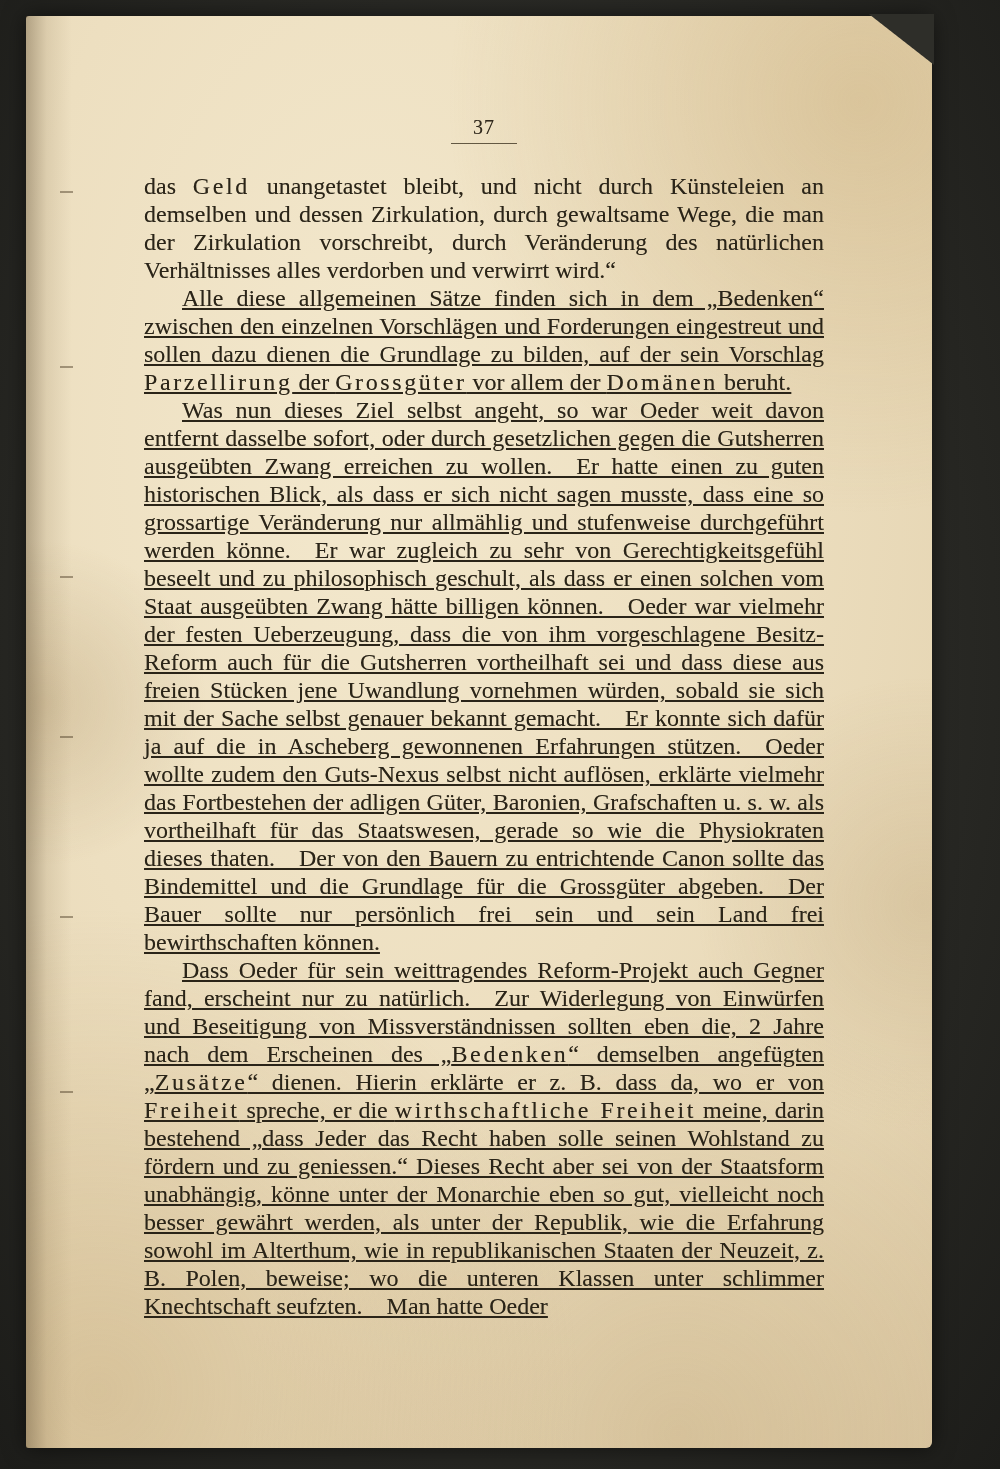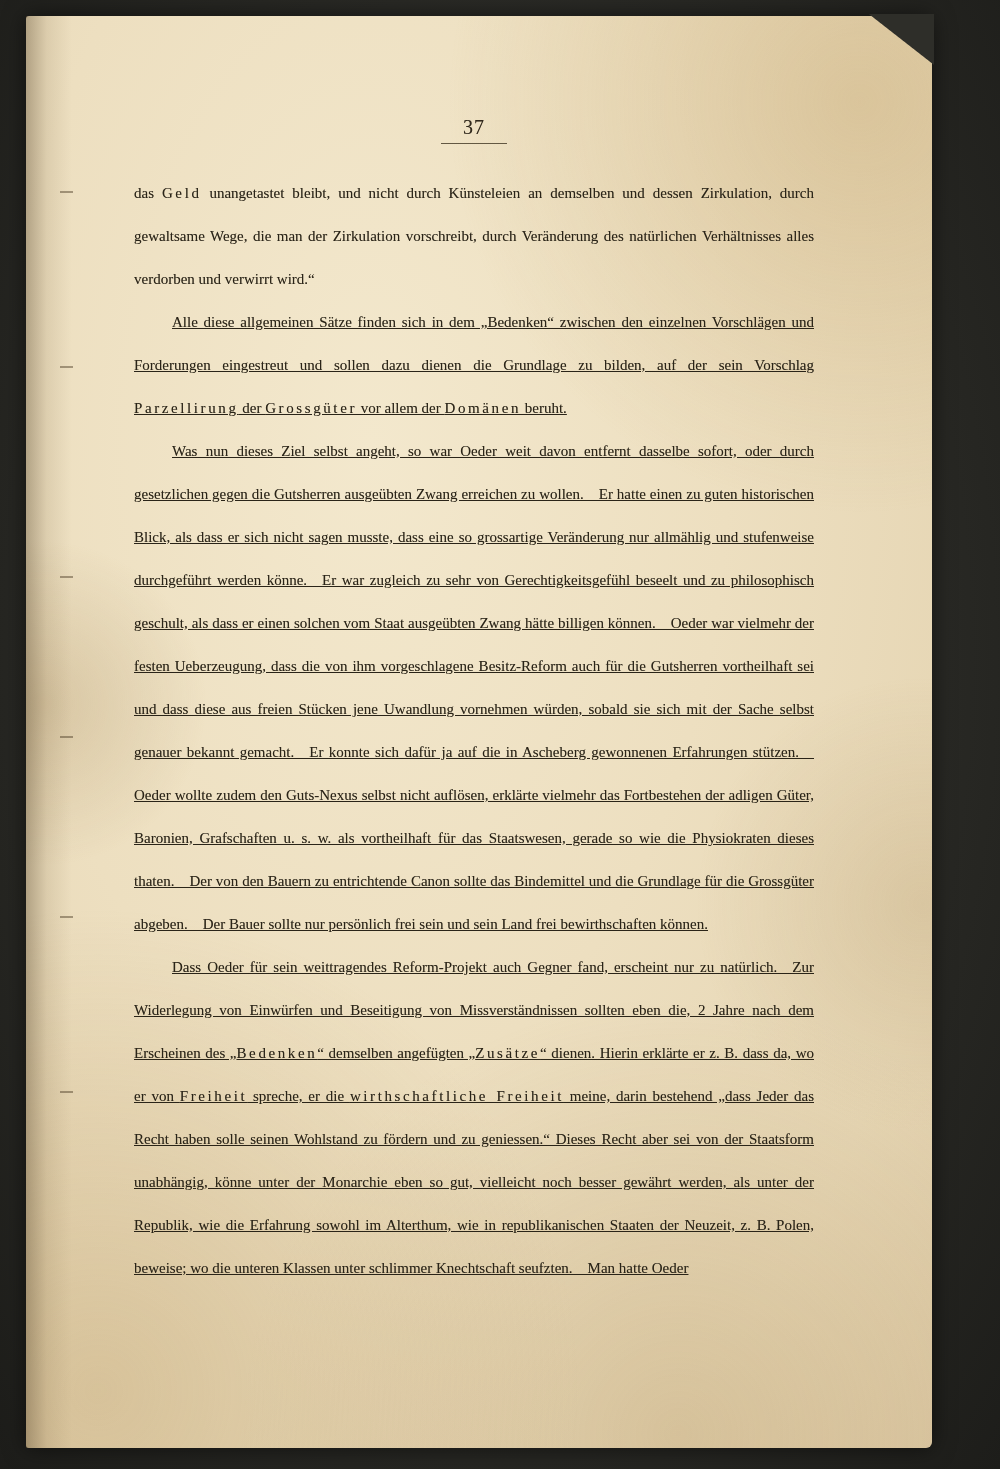--- a/index.html
+++ b/index.html
@@ -93,39 +93,40 @@
   }
   #folio-rule {
     width: 66px;
     height: 1px;
     background: #4a3f2c;
     margin: 2px auto 0 auto;
     opacity: 0.85;
   }
 
   .para {
-    font-size: 15px;
-    line-height: 43px;
+    font-size: 24px;
+    line-height: 28px;
     color: #2a2418;
     text-align: justify;
     text-justify: inter-word;
     margin: 0;
     -webkit-font-smoothing: antialiased;
   }
   .para + .para { margin-top: 0px; }
   .indent { text-indent: 38px; text-decoration: underline; }
   .sp {
     letter-spacing: 2.6px;
   }
 
   #body-block { margin-top: 28px; }
 
   
   #text-column {
     text-shadow: 0 0 0.6px rgba(42,36,24,0.35);
+    margin-left: 10px;
   }
 </style>
 </head>
 <body>
 
 <div id="scan-backdrop"></div>
 
 <div id="page-sheet">
   <div id="binding-shadow"></div>
   <div class="stitch" style="top:175px"></div>

